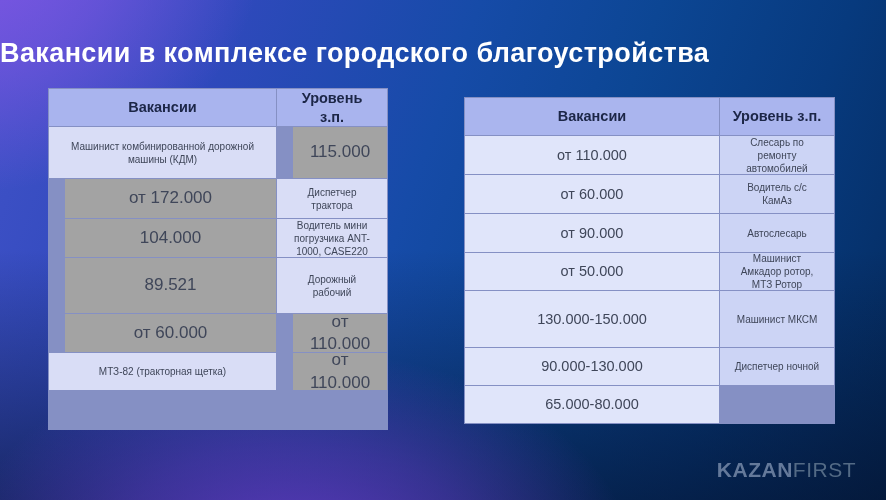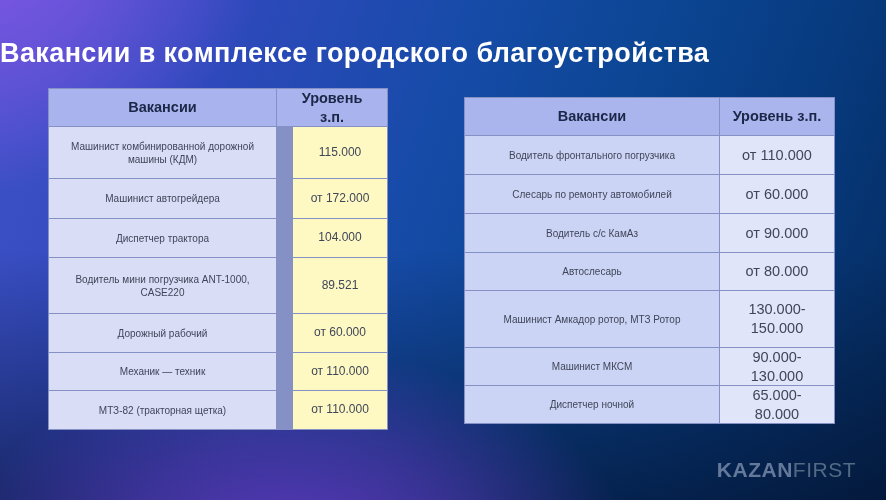--- a/index.html
+++ b/index.html
@@ -35,21 +35,21 @@
     grid-template-rows: 37px 38px 38px 38px 37px 56px 37px 37px;
   }
   .cell {
     display: flex; align-items: center; justify-content: center;
     text-align: center; padding: 2px 12px;
     font-size: 10px; color: #3f4659; line-height: 1.3;
   }
   .cell.hdr { font-weight: bold; color: #1c2647; font-size: 14.5px; }
   .t-left  .hdr  { background: #a9b4ee; }
   .t-left  .name { background: #d9ddf6; }
-  .t-left  .val  { background: #fef9c3; font-size: 12px; margin-left: 16px; }
+  .t-left  .val  { background: #a3a3a3; font-size: 17px; margin-left: 16px; }
   .t-right .hdr  { background: #aab5ee; }
   .t-right .name { background: #ccd4f5; }
   .t-right .val  { background: #e0e5fa; font-size: 14.5px; }
   .logo {
     position: absolute; right: 30px; bottom: 18px;
     font-size: 21px; letter-spacing: 0.5px; text-align: right;
   }
   .logo .bold  { font-weight: bold; color: #64799a; }
   .logo .light { font-weight: normal; color: #536a85; }
 </style>
@@ -58,54 +58,51 @@
 
 <h1 class="page-title">Вакансии в комплексе городского благоустройства</h1>
 
 <div class="jobs-table t-left">
   <div class="cell hdr">Вакансии</div>
   <div class="cell hdr">Уровень з.п.</div>
 
   <div class="cell name">Машинист комбинированной дорожной машины (КДМ)</div>
   <div class="cell val">115.000</div>
 
-  <div class="cell name">Машинист автогрейдера</div>
   <div class="cell val">от 172.000</div>
 
   <div class="cell name">Диспетчер трактора</div>
   <div class="cell val">104.000</div>
 
   <div class="cell name">Водитель мини погрузчика ANT-1000, CASE220</div>
   <div class="cell val">89.521</div>
 
   <div class="cell name">Дорожный рабочий</div>
   <div class="cell val">от 60.000</div>
 
-  <div class="cell name">Механик — техник</div>
   <div class="cell val">от 110.000</div>
 
   <div class="cell name">МТЗ-82 (тракторная щетка)</div>
   <div class="cell val">от 110.000</div>
 </div>
 
 <div class="jobs-table t-right">
   <div class="cell hdr">Вакансии</div>
   <div class="cell hdr">Уровень з.п.</div>
 
-  <div class="cell name">Водитель фронтального погрузчика</div>
   <div class="cell val">от 110.000</div>
 
   <div class="cell name">Слесарь по ремонту автомобилей</div>
   <div class="cell val">от 60.000</div>
 
   <div class="cell name">Водитель с/с КамАз</div>
   <div class="cell val">от 90.000</div>
 
   <div class="cell name">Автослесарь</div>
-  <div class="cell val">от 80.000</div>
+  <div class="cell val">от 50.000</div>
 
   <div class="cell name">Машинист Амкадор ротор, МТЗ Ротор</div>
   <div class="cell val">130.000-150.000</div>
 
   <div class="cell name">Машинист МКСМ</div>
   <div class="cell val">90.000-130.000</div>
 
   <div class="cell name">Диспетчер ночной</div>
   <div class="cell val">65.000-80.000</div>
 </div>

